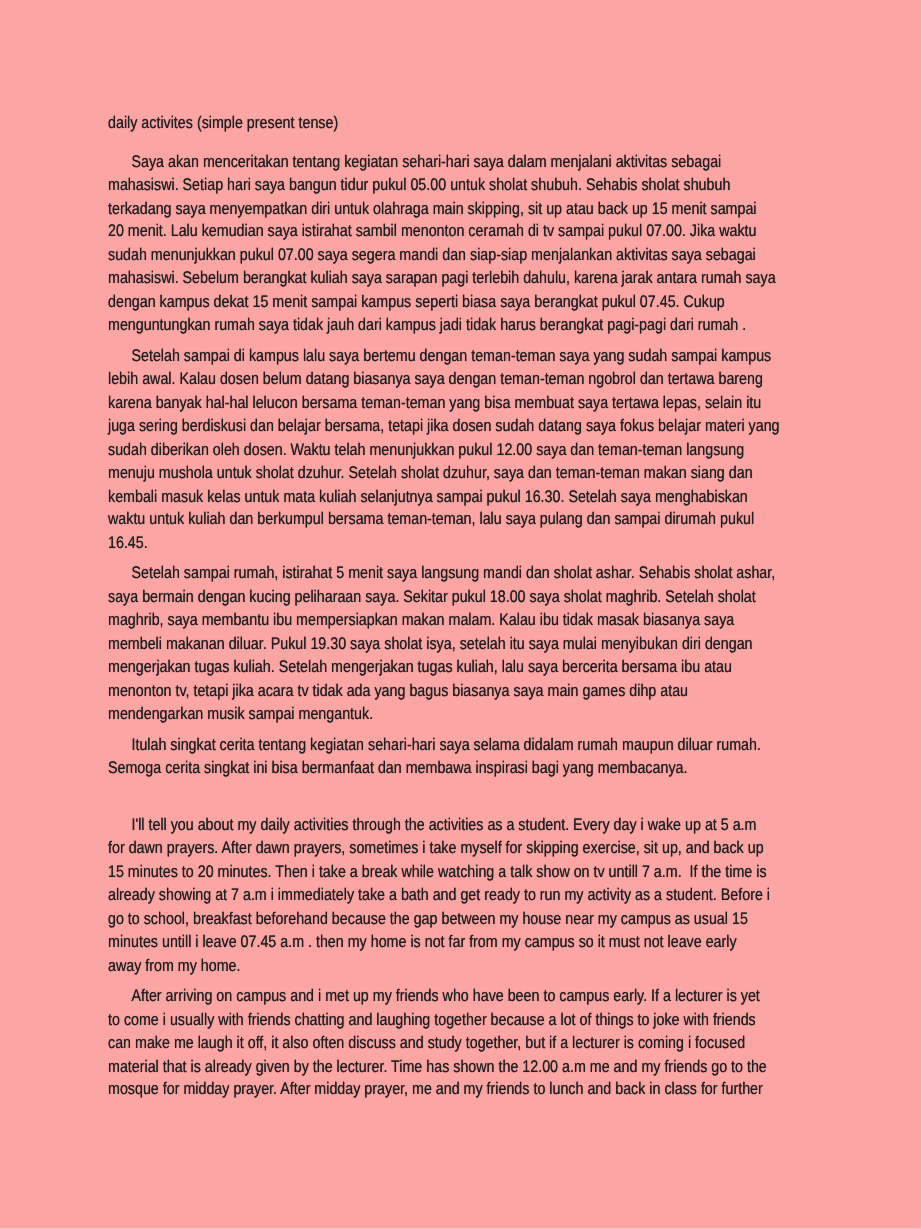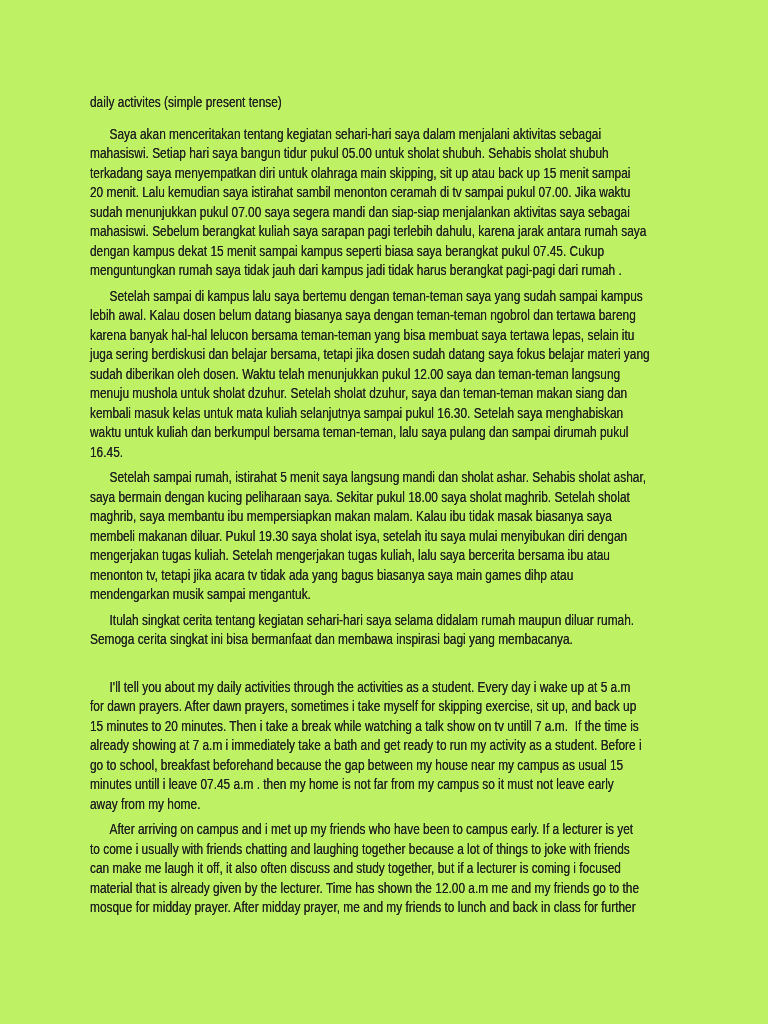--- a/index.html
+++ b/index.html
@@ -9,21 +9,21 @@
   }
   body {
     width: 768px;
     height: 1024px;
     overflow: hidden;
   }
   .page {
     position: relative;
     width: 768px;
     height: 1024px;
-    background: #bef264;
+    background: #fca5a5;
   }
   .content {
     position: absolute;
     top: 93px;
     left: 90px;
     width: 695px;
     font-family: "Liberation Sans", "DejaVu Sans", sans-serif;
     font-size: 14px;
     line-height: 19.5px;
     color: #1f1f1f;

